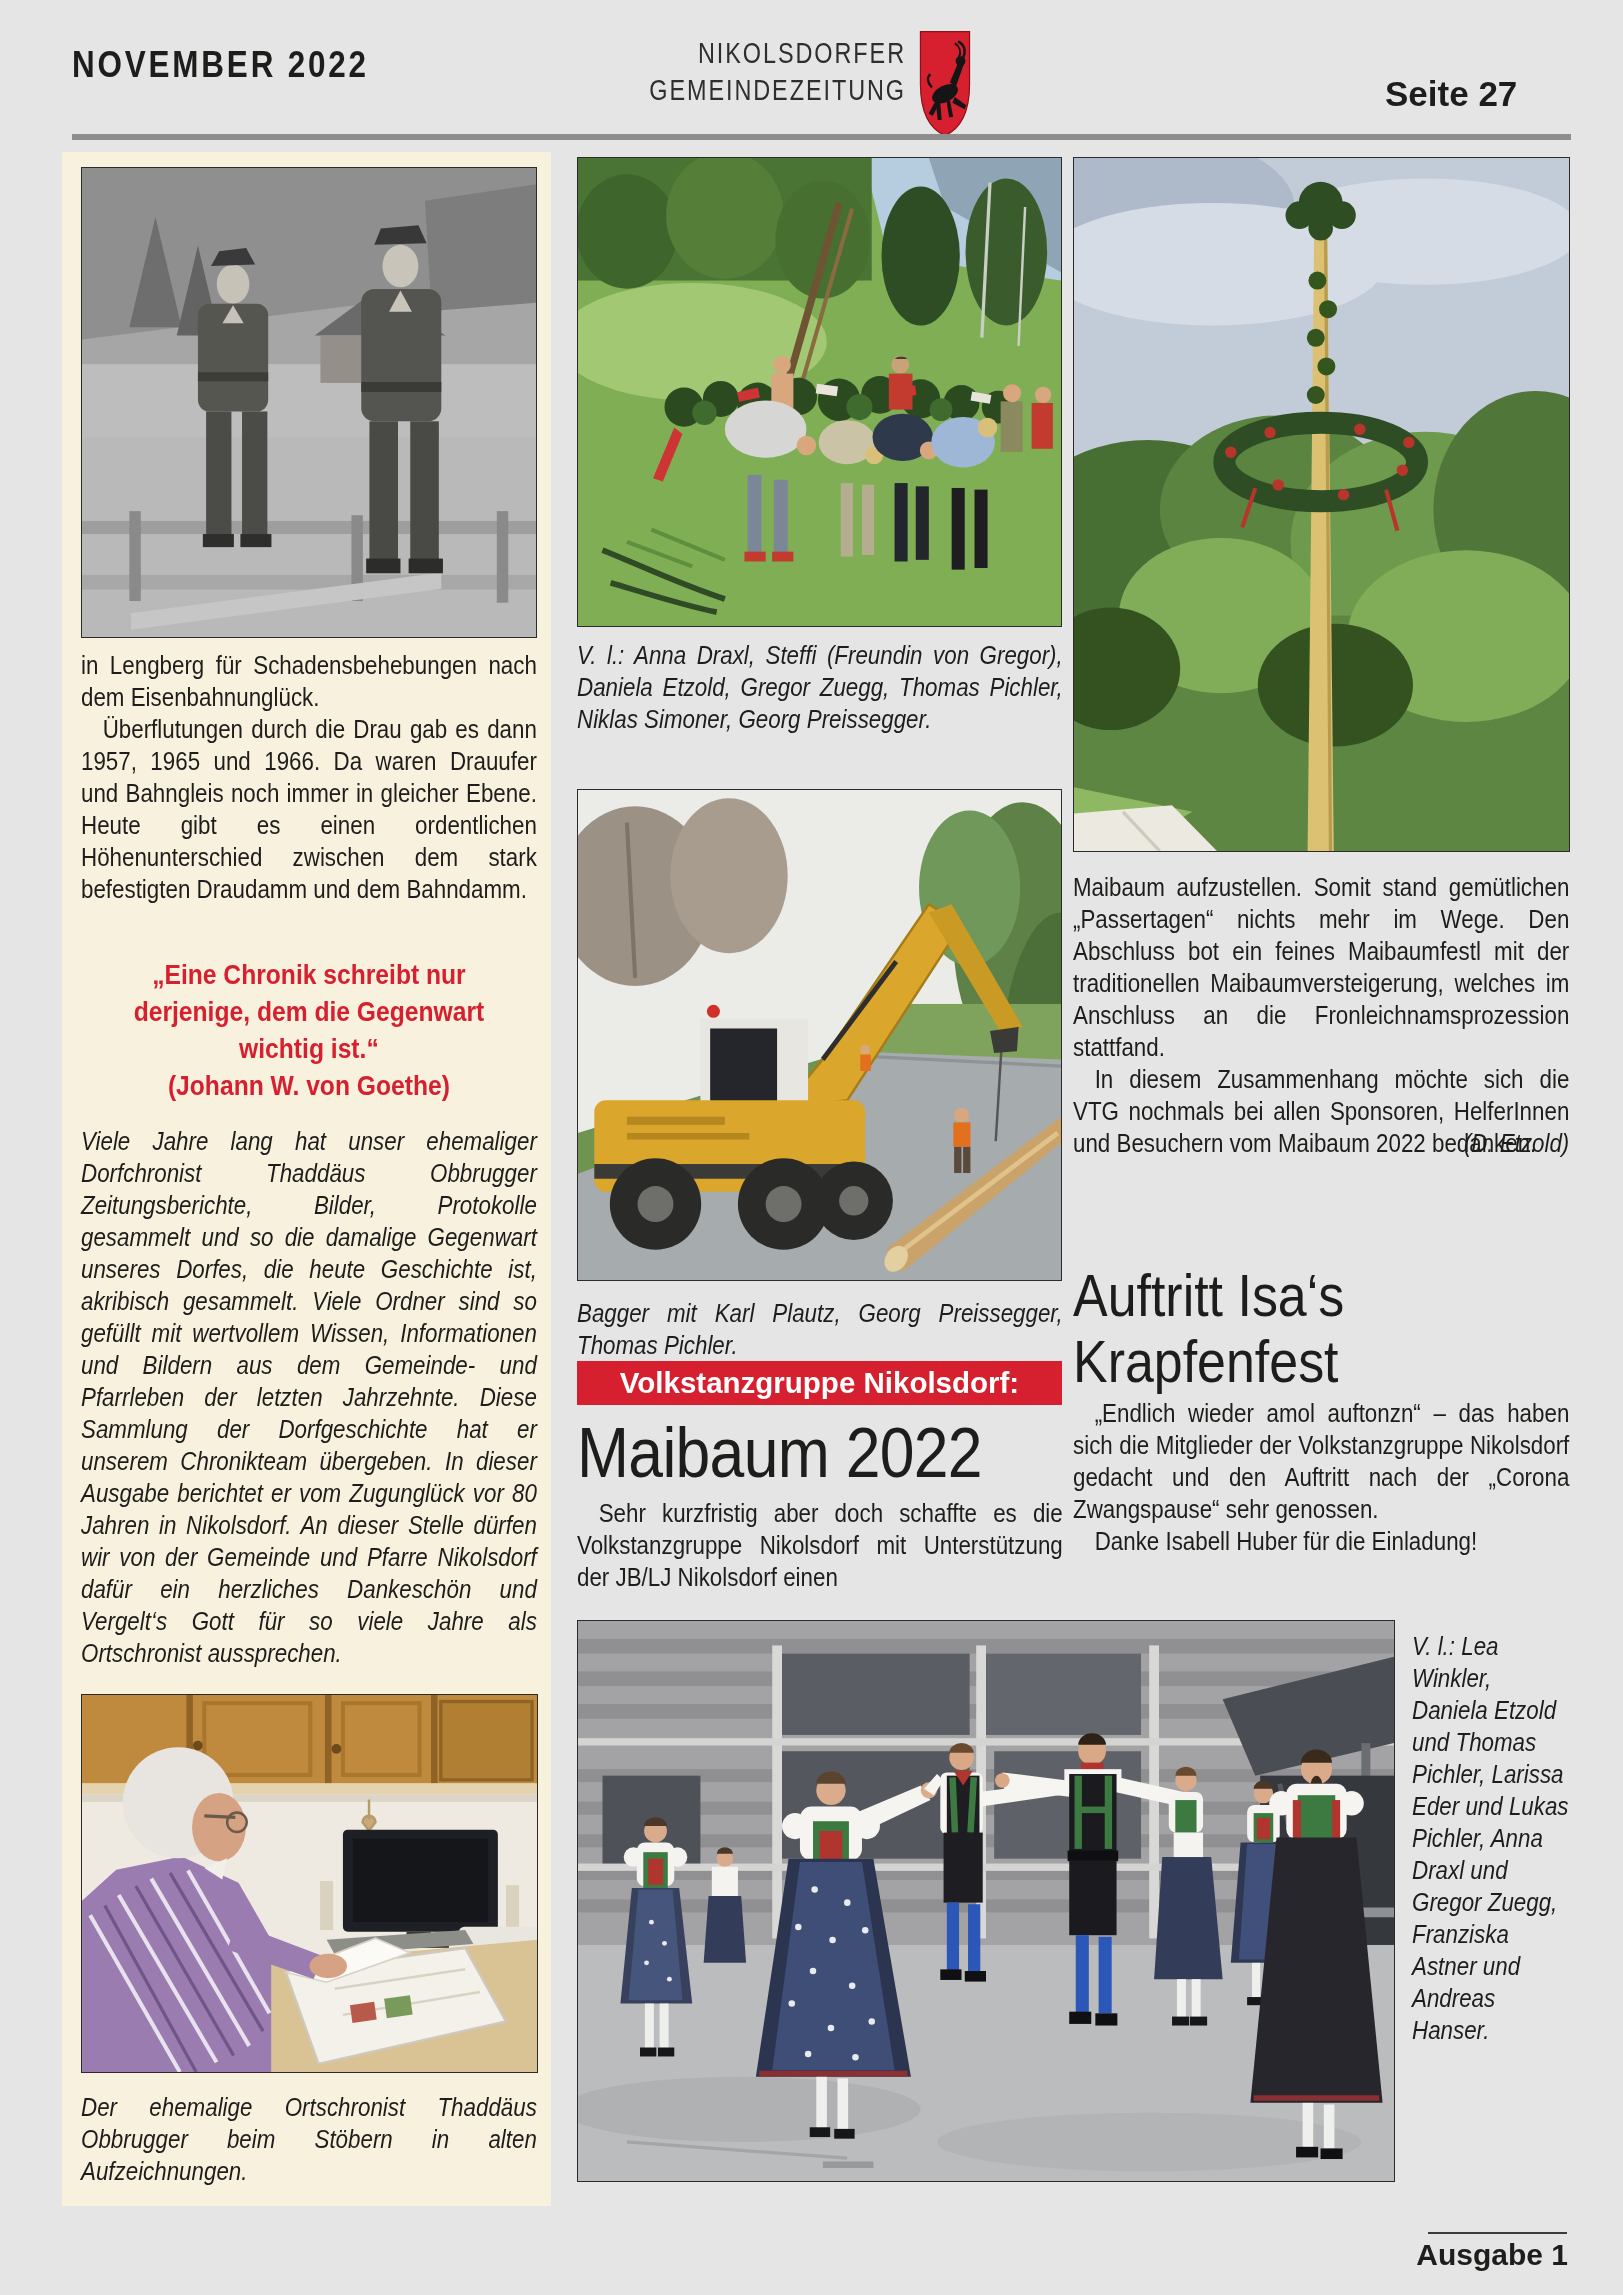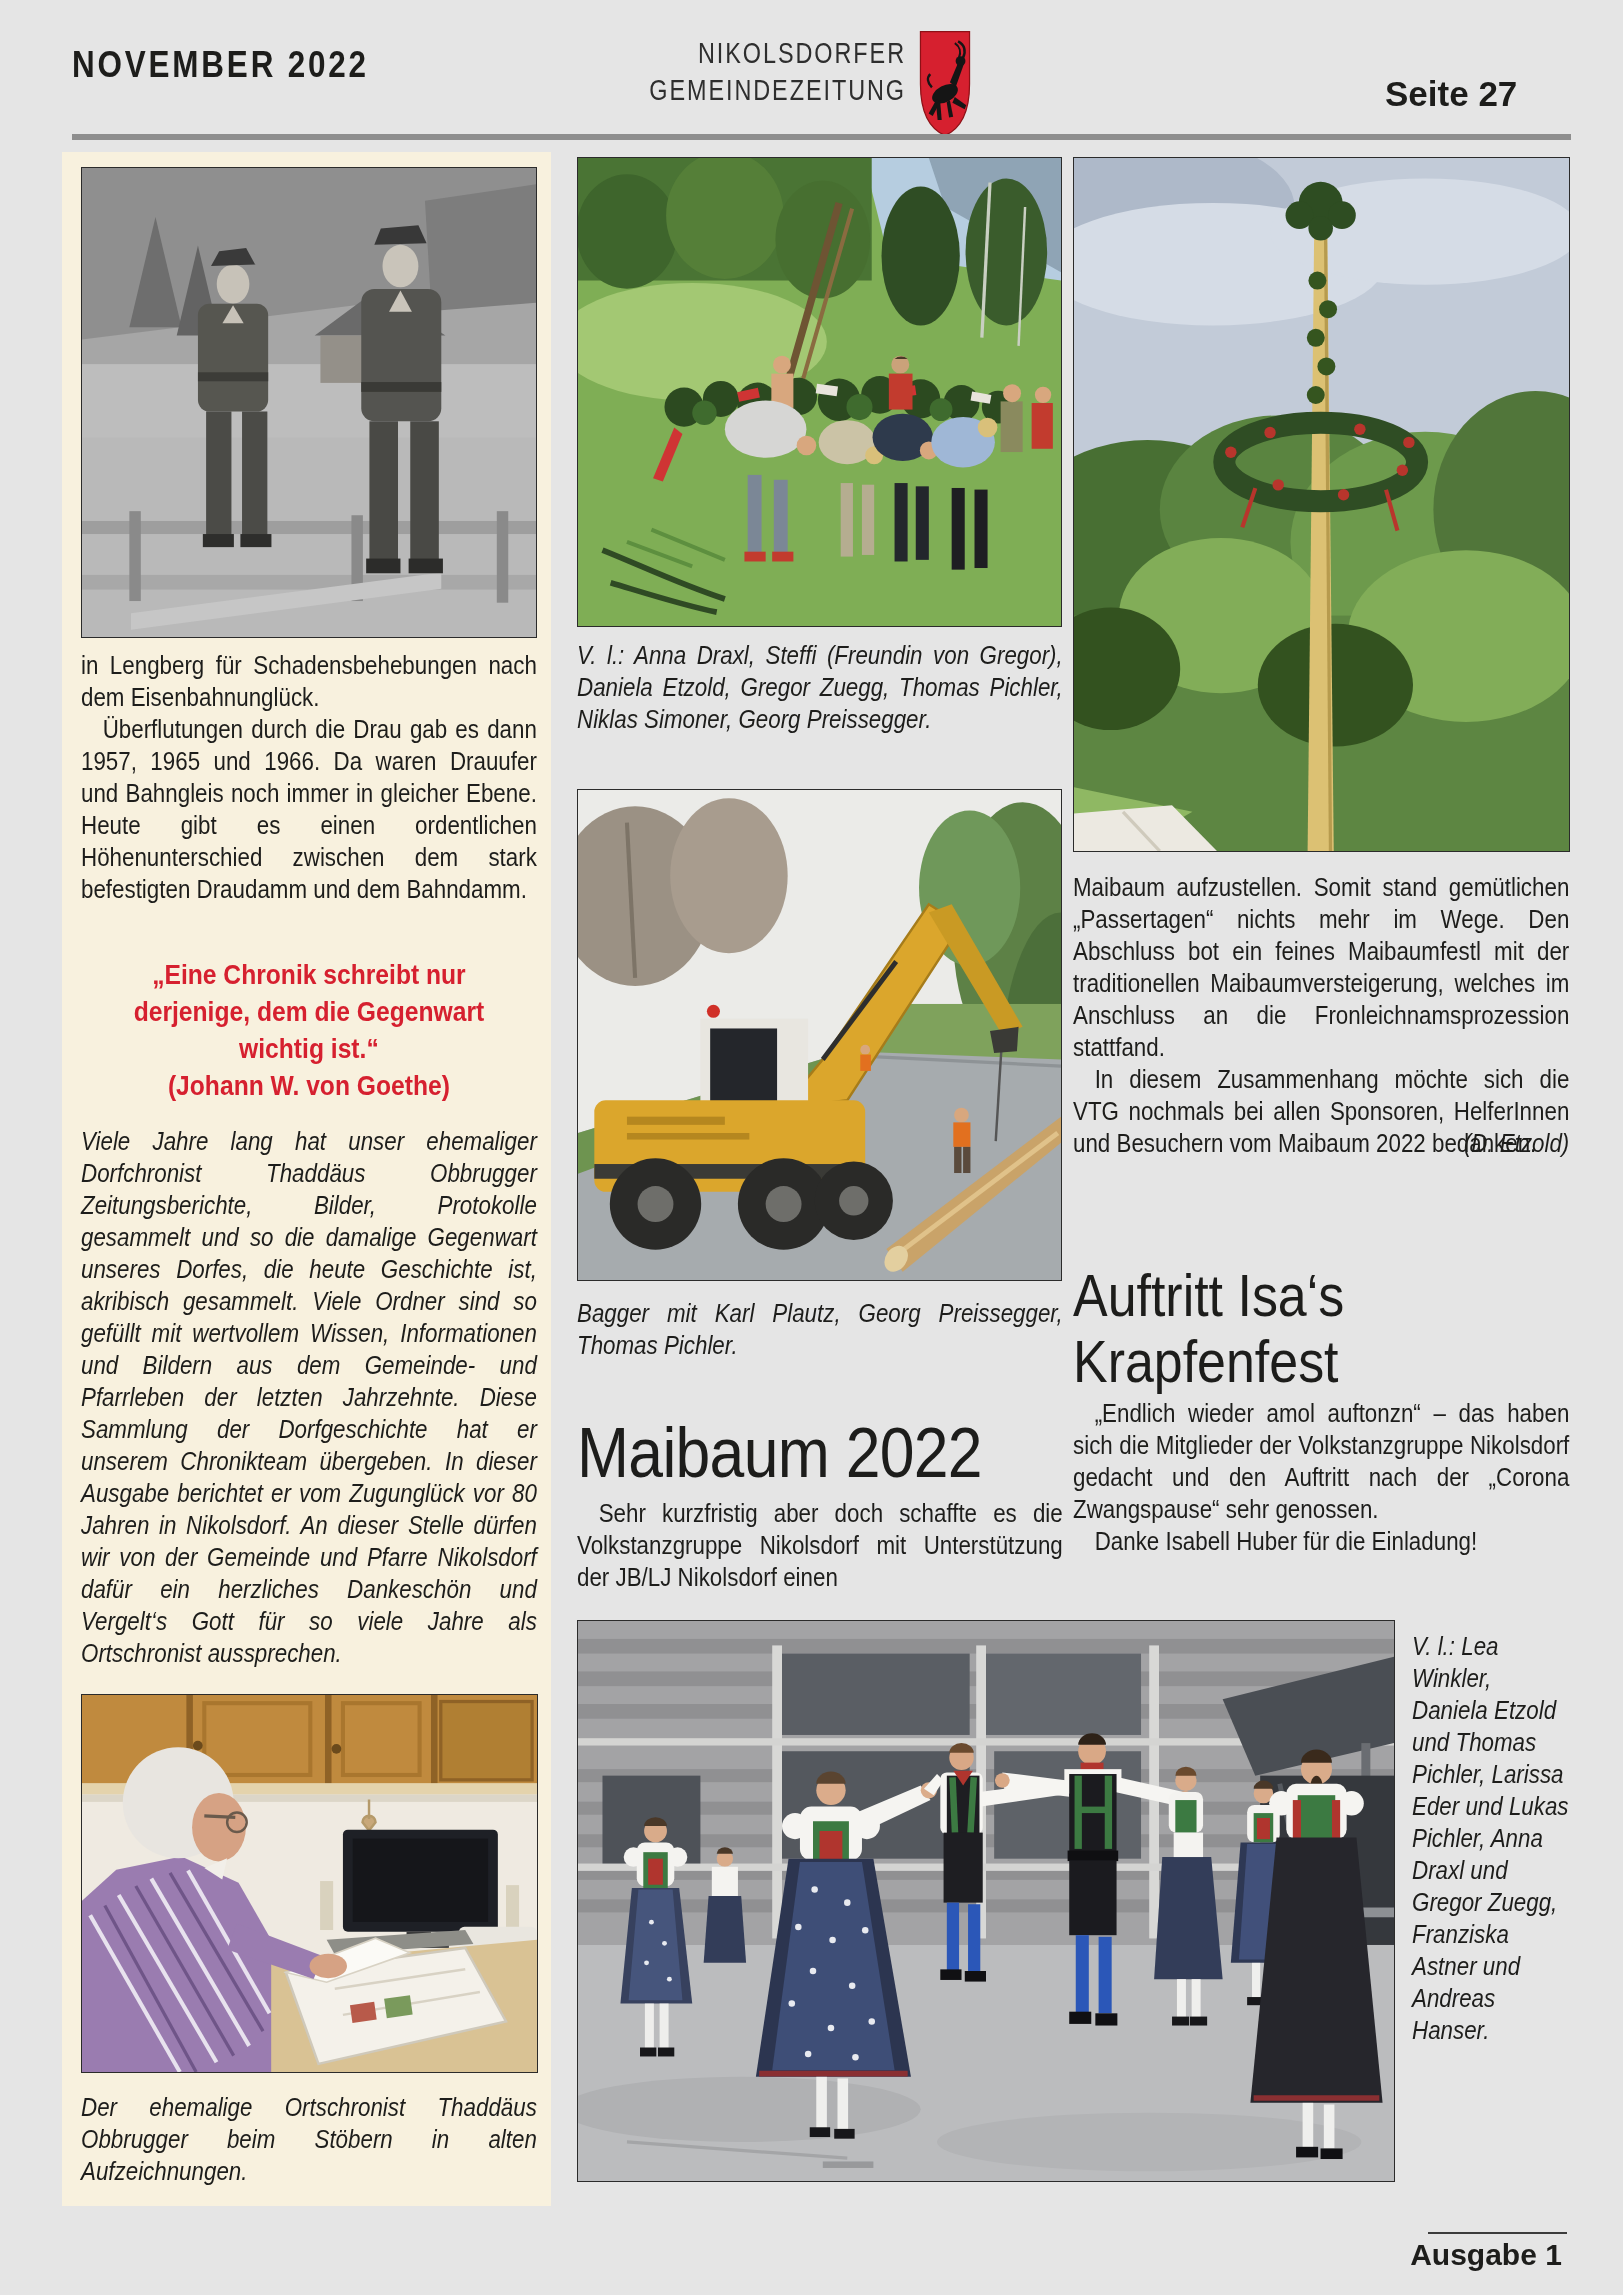--- a/index.html
+++ b/index.html
@@ -303,20 +303,21 @@
         <rect x="472" y="437" width="9" height="32" fill="#5a4a3c"></rect>
       <circle cx="352" cy="318" r="6" fill="#d8a77e"></circle>
       <rect x="346" y="324" width="13" height="20" fill="#e2701f"></rect>
     </svg>
   </div>
 
   <div class="abs caption cond" style="left:577px;top:1297px;width:552px;">
     <p>Bagger mit Karl Plautz, Georg Preissegger, Thomas Pichler.</p>
   </div>
 
+  <div class="abs banner" style="left:577px;top:1361px;width:485px;">Volkstanzgruppe Nikolsdorf:</div>
 
   <div class="abs h1 cond" style="left:577px;top:1415px;width:552px;">Maibaum 2022</div>
 
   <div class="abs body-text cond" style="left:577px;top:1497px;width:552px;">
     <p class="indent">Sehr kurzfristig aber doch schaffte es die Volkstanzgruppe Nikolsdorf mit Unterstützung der JB/LJ Nikolsdorf einen</p>
   </div>
 
   <div class="photo" style="left:1073px;top:157px;width:497px;height:695px;">
     <svg viewBox="0 0 606 848" preserveAspectRatio="none">
       <rect width="606" height="848" fill="#c2cbd8"></rect>
@@ -550,16 +551,16 @@
       <rect x="880" y="646" width="27" height="13" fill="#101013"></rect>
         <rect x="910" y="648" width="27" height="13" fill="#101013"></rect>
     </svg>
   </div>
 
   <div class="abs caption cond" style="left:1412px;top:1630px;width:179px;text-align:left;">
     <p>V. l.: Lea Winkler, Daniela Etzold und Thomas Pichler, Larissa Eder und Lukas Pichler, Anna Draxl und Gregor Zuegg, Franziska Astner und Andreas Hanser.</p>
   </div>
 
   <div class="rule" style="left:1428px;top:2232px;width:139px;height:1.6px;background:#3c3c3c;"></div>
-  <div class="abs footer-label" style="left:1404px;top:2238px;width:164px;text-align:center;">Ausgabe 1</div>
+  <div class="abs footer-label" style="left:1404px;top:2238px;width:164px;">Ausgabe 1</div>
 
 </div>
 
 
 </body></html>

